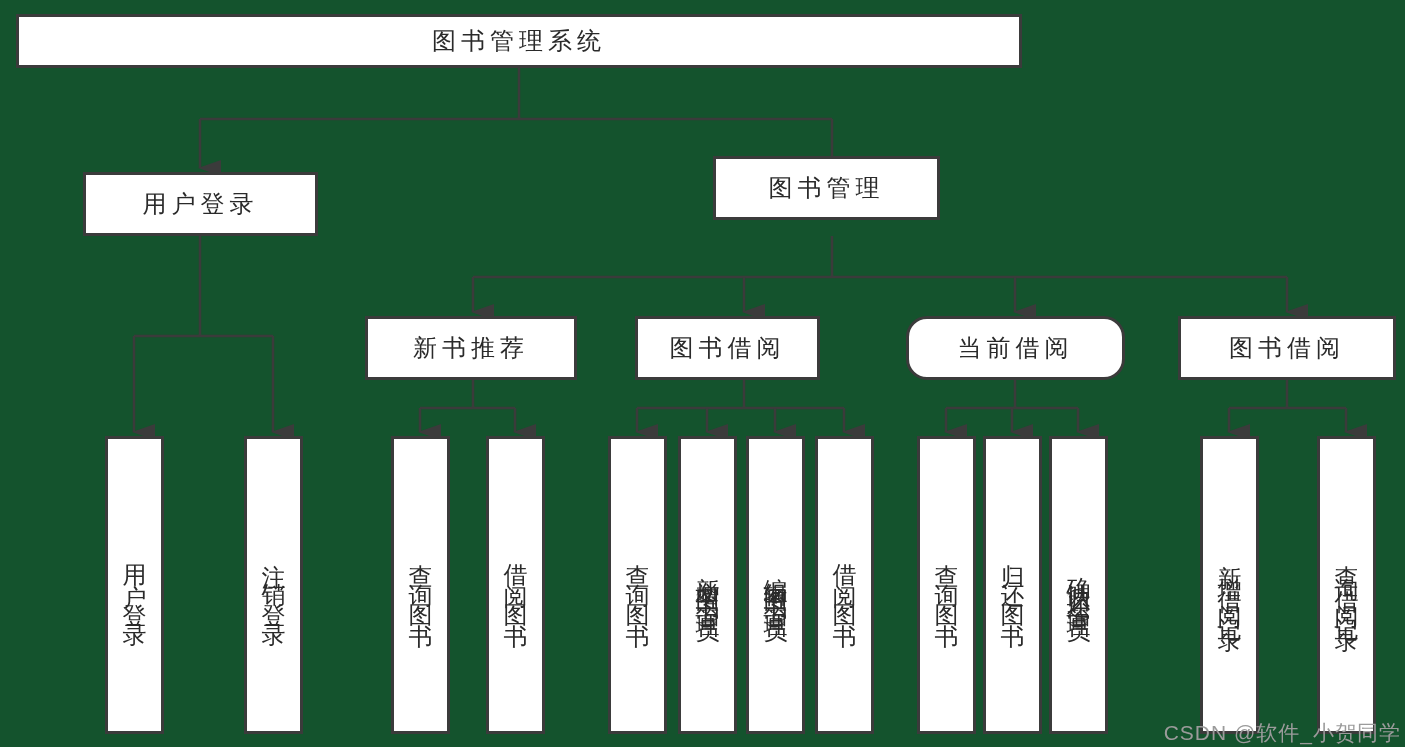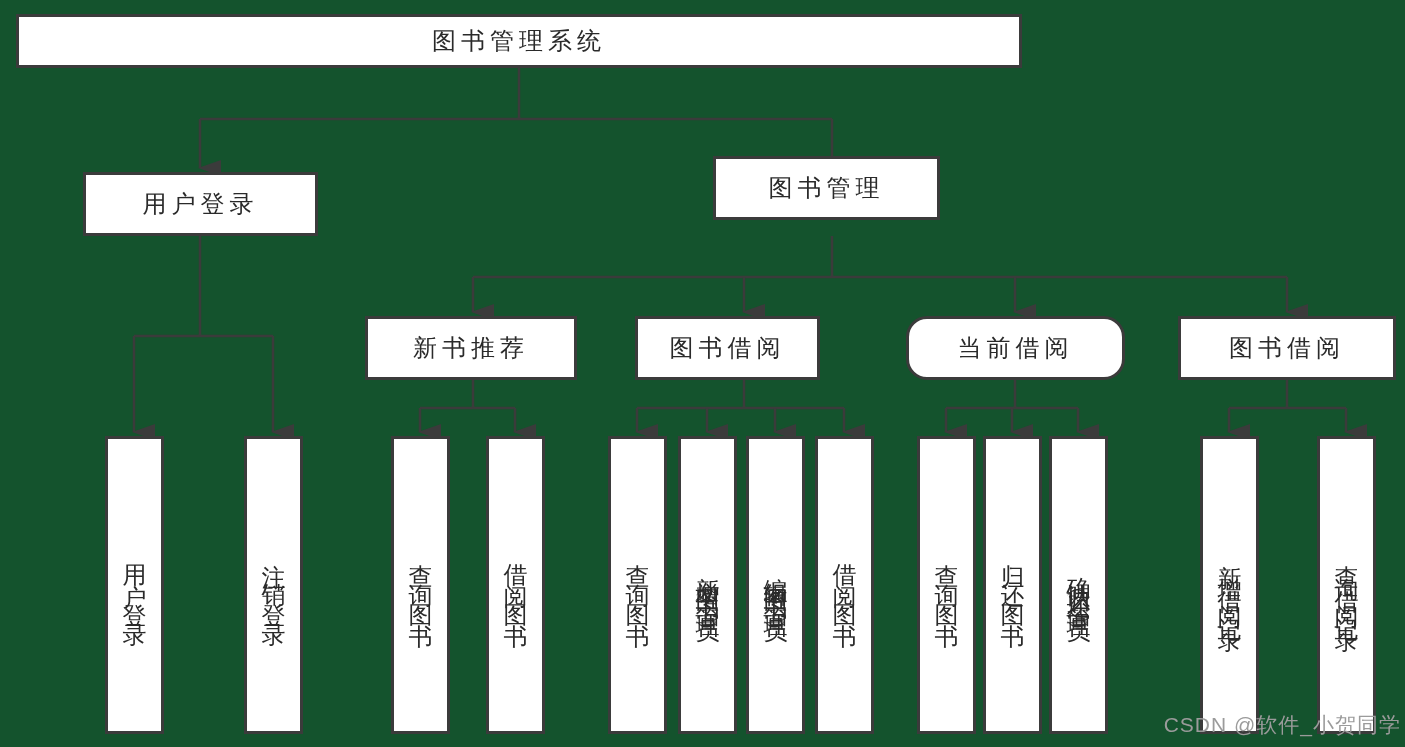--- a/index.html
+++ b/index.html
@@ -32,21 +32,21 @@
     text-orientation:mixed;
     line-height:1;
   }
   .len4{letter-spacing:20px;}
   .len6{letter-spacing:13px;}
   .len9{letter-spacing:6px;}
   #wires{position:absolute;left:0;top:0;z-index:1;}
   #watermark{
     position:absolute;
     right:4px;
-    bottom:8px;
+    bottom:0;
     font-size:21px;
     color:#9b9b9b;
     letter-spacing:1px;
     z-index:3;
     white-space:nowrap;
   }
 </style>
 </head>
 <body>
 

